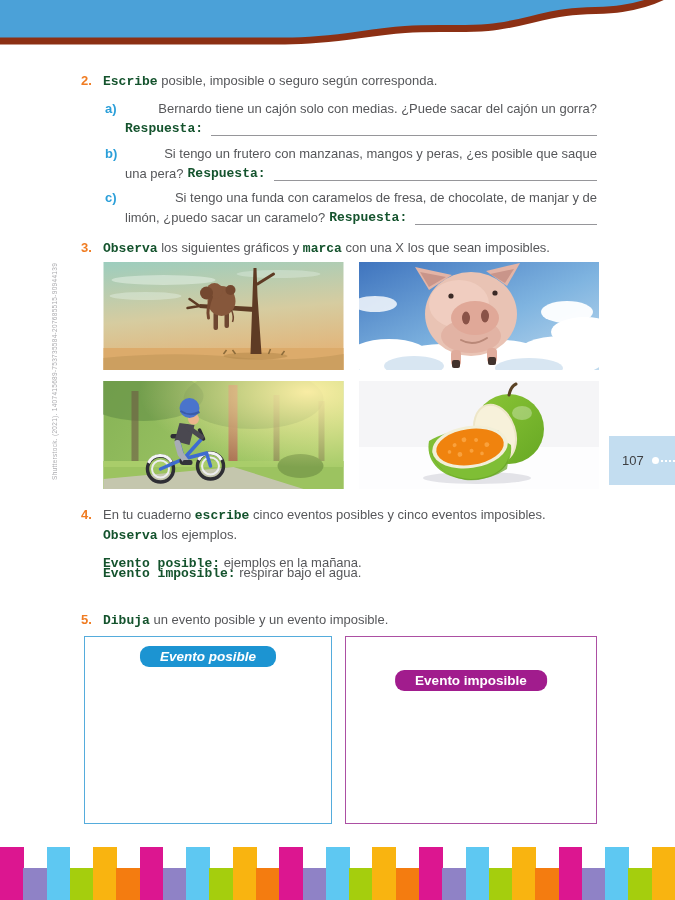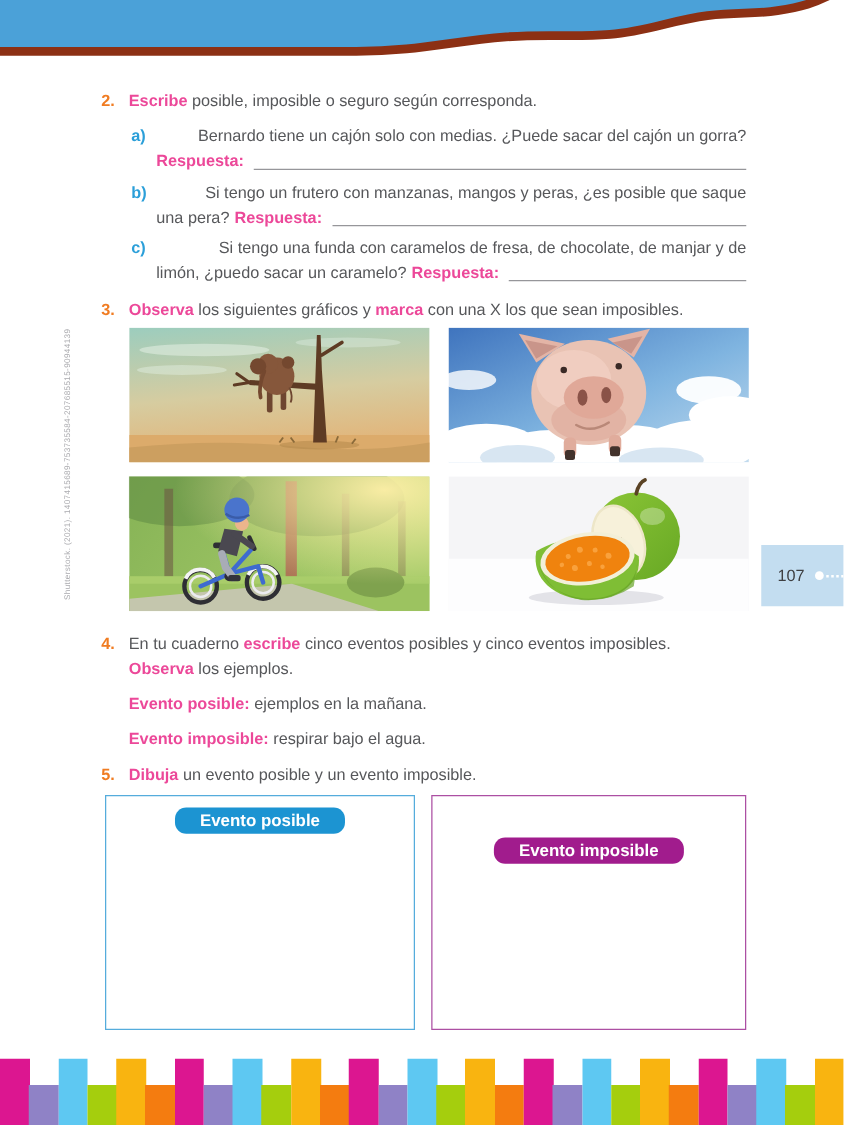--- a/index.html
+++ b/index.html
@@ -1,37 +1,37 @@
 <!DOCTYPE html>
 <html><head>
 <meta charset="utf-8">
 <style>
   html,body{margin:0;padding:0;background:#fff;}
   #page{position:relative;width:675px;height:900px;background:#fff;overflow:hidden;
         font-family:"Liberation Sans",sans-serif;color:#56575A;}
   .abs{position:absolute;}
   .body-text{font-size:13px;line-height:20px;color:#56575A;}
-  b,.bold{font-weight:700;color:#ec4899;}
+  b,.bold{font-weight:700;color:#14532d;font-family:Liberation Mono, monospace;}
   .num{position:absolute;left:81px;width:20px;font-size:13px;font-weight:700;color:#F07C22;}
   .letter{position:absolute;left:105px;width:18px;font-size:13px;font-weight:700;color:#2B9FD9;}
   .itemtext{position:absolute;left:125px;width:472px;text-align:right;}
   .lead{position:absolute;left:103px;width:500px;}
   .ansrow{display:flex;align-items:flex-end;}
   .ansfill{flex:1;border-bottom:1px solid #96969A;margin-left:8px;margin-bottom:3px;height:10px;}
   .photo{position:absolute;overflow:hidden;}
   .photo svg{display:block;}
   .credit{position:absolute;left:51px;top:480px;transform:rotate(-90deg);transform-origin:0 0;
           font-size:6.5px;color:#ABABAF;letter-spacing:.3px;white-space:nowrap;width:200px;}
   .pagetab{position:absolute;left:609px;top:436px;width:66px;height:49px;background:#C3DDF0;
            display:flex;align-items:center;}
   .pagetab .pnum{font-size:13px;color:#3E3F42;margin-left:13px;font-weight:400;}
   .pagetab .dot{width:7px;height:7px;border-radius:50%;background:#fff;margin-left:8px;}
   .pagetab .dots{flex:1;border-top:2px dotted #fff;margin:0 0 0 2px;}
   .drawbox{position:absolute;top:636px;height:186px;background:#fff;}
-  .drawbox.blue{left:84px;width:246px;border:1.5px solid #55ACDC;}
+  .drawbox.blue{left:84px;width:246px;border:1.5px solid #55ACDC;font-style:italic;}
   .drawbox.purple{left:345px;width:250px;border:1.5px solid #AC4FA3;}
   .pill{position:absolute;top:9px;left:50%;transform:translateX(-50%);padding:3px 20px;
         border-radius:9px;color:#fff;font-weight:700;font-size:13.5px;white-space:nowrap;}
   .pill.blue{background:#1C94D2;}
   .pill.purple{background:#A11C8D;margin-top:24px;}
   #stripes{position:absolute;left:0;top:847px;width:675px;height:53px;}
   .stripe{position:absolute;top:0;height:53px;}
   .stripe.short{top:21px;height:32px;}
 </style>
 </head>
@@ -238,21 +238,21 @@
   <div class="num body-text" style="top:505px">4.</div>
   <div class="lead body-text" style="top:505px">
     <span>En tu cuaderno </span><b>escribe</b><span> cinco eventos posibles y cinco eventos imposibles.</span>
   </div>
   <div class="lead body-text" style="top:525px">
     <b>Observa</b><span> los ejemplos.</span>
   </div>
   <div class="lead body-text" style="top:553px">
     <b>Evento posible:</b><span> ejemplos en la mañana.</span>
   </div>
-  <div class="lead body-text" style="top:581px">
+  <div class="lead body-text" style="top:563px">
     <b>Evento imposible:</b><span> respirar bajo el agua.</span>
   </div>
 
   <div class="num body-text" style="top:610px">5.</div>
   <div class="lead body-text" style="top:610px">
     <b>Dibuja</b><span> un evento posible y un evento imposible.</span>
   </div>
 
   <div class="drawbox blue">
     <div class="pill blue">Evento posible</div>

